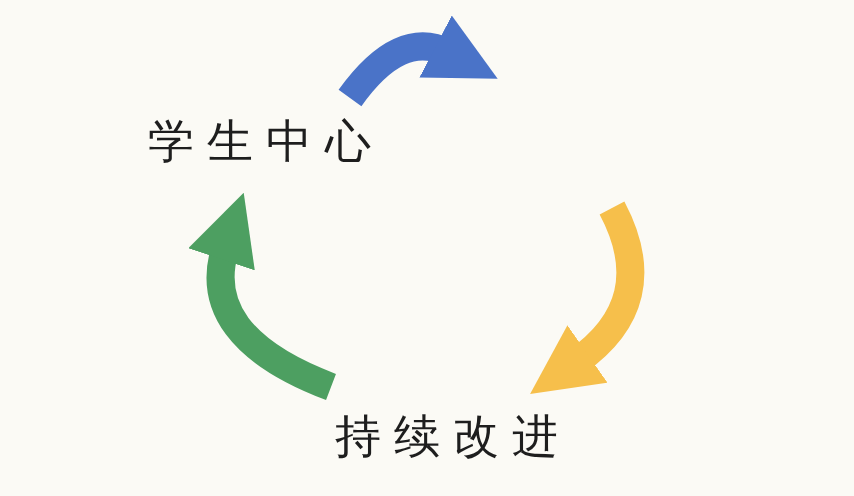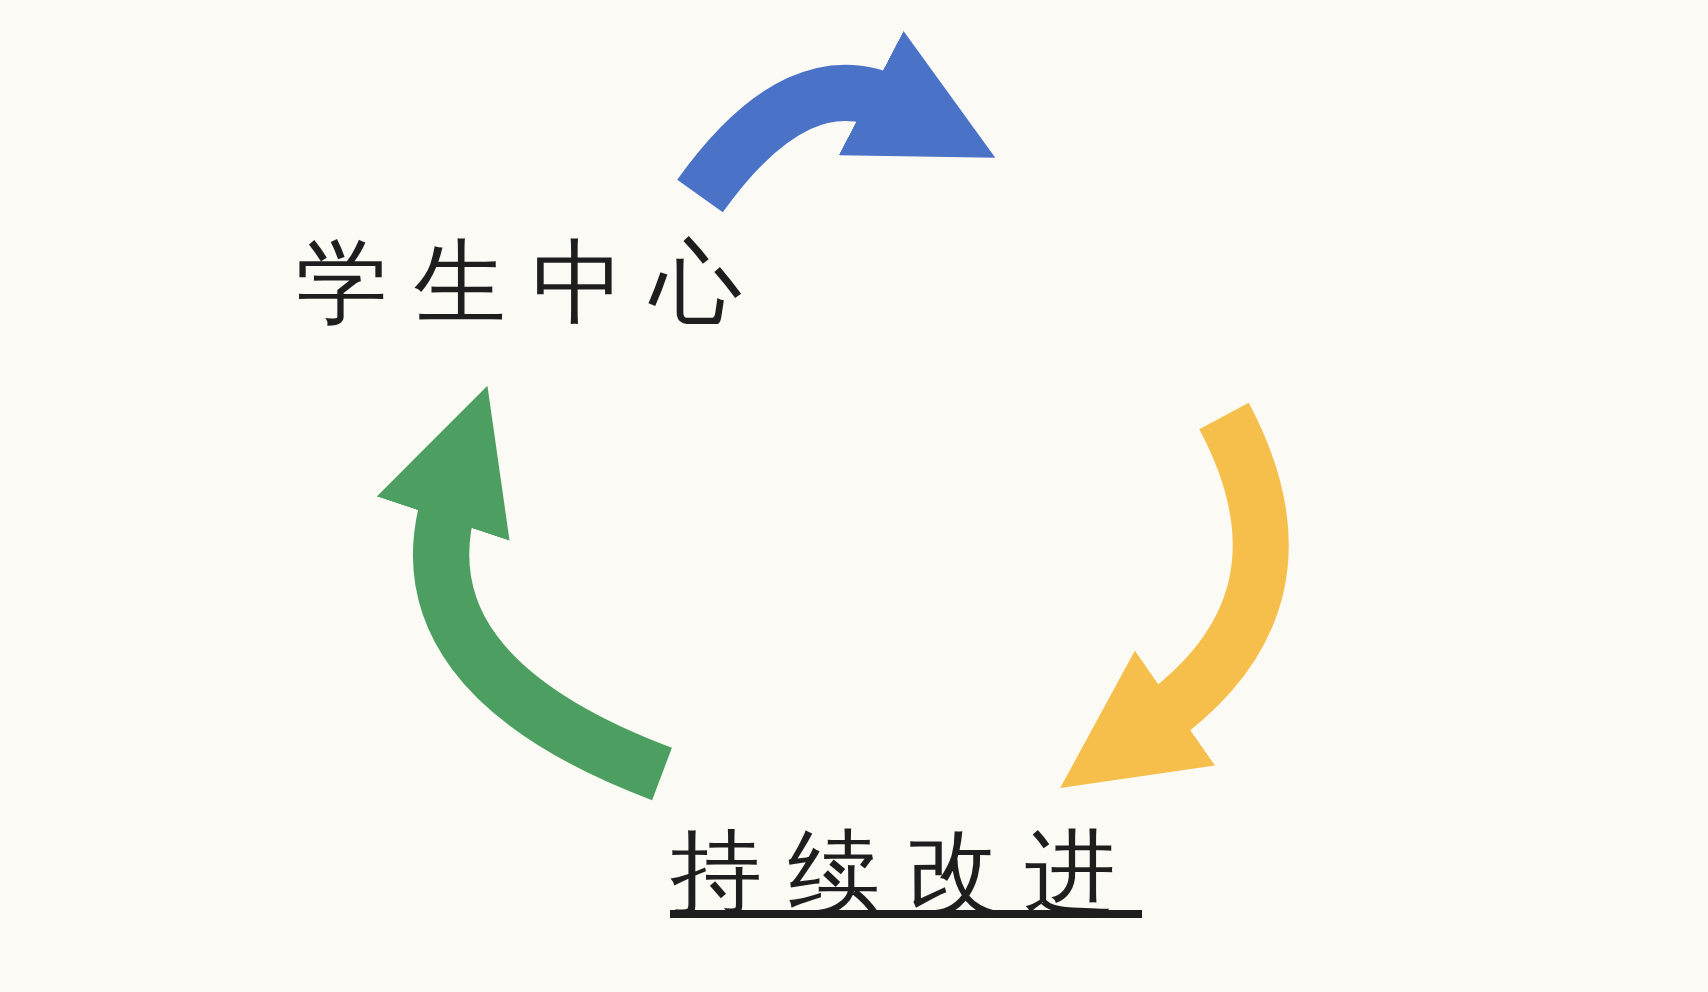--- a/index.html
+++ b/index.html
@@ -18,21 +18,21 @@
     transform: translate(-50%, -50%);
     font-size: 46px;
     font-weight: 500;
     color: #1e1e1e;
     letter-spacing: 13px;
     white-space: nowrap;
     line-height: 1;
   }
   #label-student { left: 266px; top: 141px; }
   #label-output  { left: 639px; top: 152px; }
-  #label-improve { left: 453px; top: 436px; text-decoration: underline; }
+  #label-improve { left: 453px; top: 436px; }
 </style>
 </head>
 <body>
 
 <div class="stage">
 
   <svg class="arrows" width="854" height="496" viewBox="0 0 854 496">
     <defs>
       <marker id="head-blue" viewBox="0 0 10 10" refX="2" refY="5" markerWidth="2.5" markerHeight="2.5" orient="auto">
         <path d="M 0 0 L 10 5 L 0 10 Z" fill="#4a73c8"></path>

